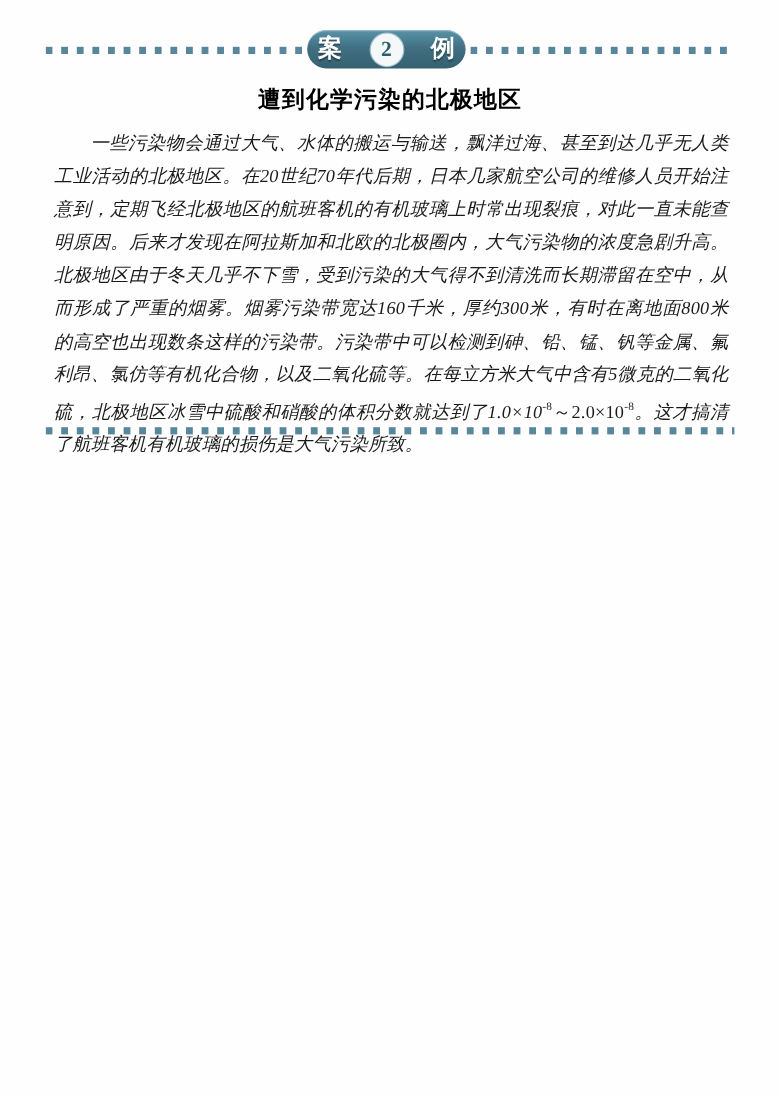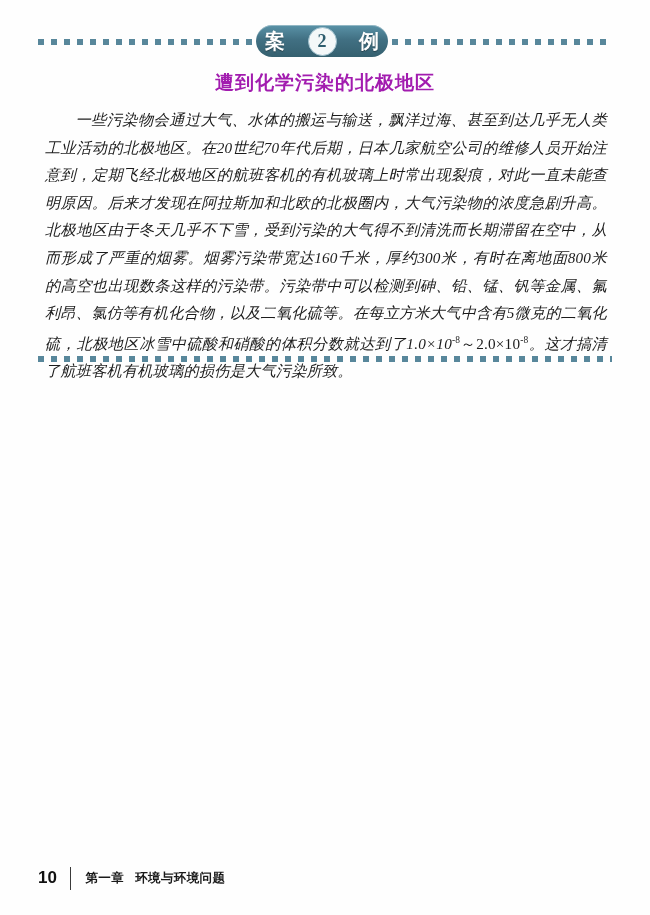--- a/index.html
+++ b/index.html
@@ -93,21 +93,21 @@
   .case-title {
     position: absolute;
     left: 0;
     right: 0;
     top: 70px;
     text-align: center;
     font-family: "Liberation Serif", "DejaVu Serif", serif;
     font-weight: bold;
     font-size: 19px;
     letter-spacing: 1px;
-    color: #a21caf;
+    color: #000000;
   }
 
   
   .case-body {
     position: absolute;
     left: 45px;
     top: 106px;
     width: 562px;
     font-family: "Liberation Serif", "DejaVu Serif", serif;
     font-size: 15.2px;
@@ -197,19 +197,14 @@
 
   <div class="case-title">遭到化学污染的北极地区</div>
 
   <div class="case-body">
     <span>一些污染物会通过大气、水体的搬运与输送，飘洋过海、甚至到达几乎无人类工业活动的北极地区。在20世纪70年代后期，日本几家航空公司的维修人员开始注意到，定期飞经北极地区的航班客机的有机玻璃上时常出现裂痕，对此一直未能查明原因。后来才发现在阿拉斯加和北欧的北极圈内，大气污染物的浓度急剧升高。北极地区由于冬天几乎不下雪，受到污染的大气得不到清洗而长期滞留在空中，从而形成了严重的烟雾。烟雾污染带宽达160千米，厚约300米，有时在离地面800米的高空也出现数条这样的污染带。污染带中可以检测到砷、铅、锰、钒等金属、氟利昂、氯仿等有机化合物，以及二氧化硫等。在每立方米大气中含有5微克的二氧化硫，北极地区冰雪中硫酸和硝酸的体积分数就达到了1.0×10</span><sup>-8</sup><span class="num">～2.0×10</span><sup>-8</sup><span>。这才搞清了航班客机有机玻璃的损伤是大气污染所致。</span>
   </div>
 
   <div class="dash-rule mid"></div>
 
 
-  <div class="footer">
-    <span class="footer-page">10</span>
-    <span class="footer-sep"></span>
-    <span class="footer-chapter"><span>第一章</span><span class="gap"></span><span>环境与环境问题</span></span>
-  </div>
 
 </div>
 
 </body></html>

